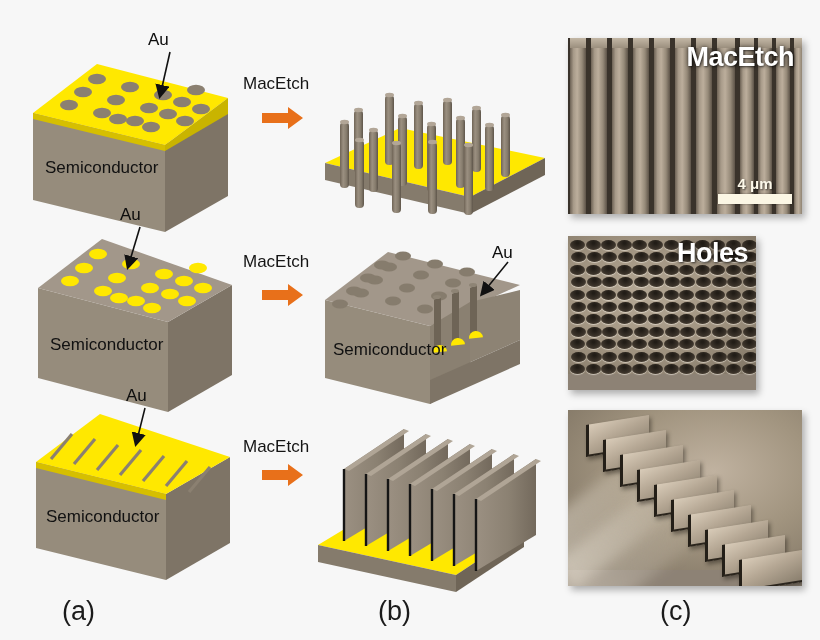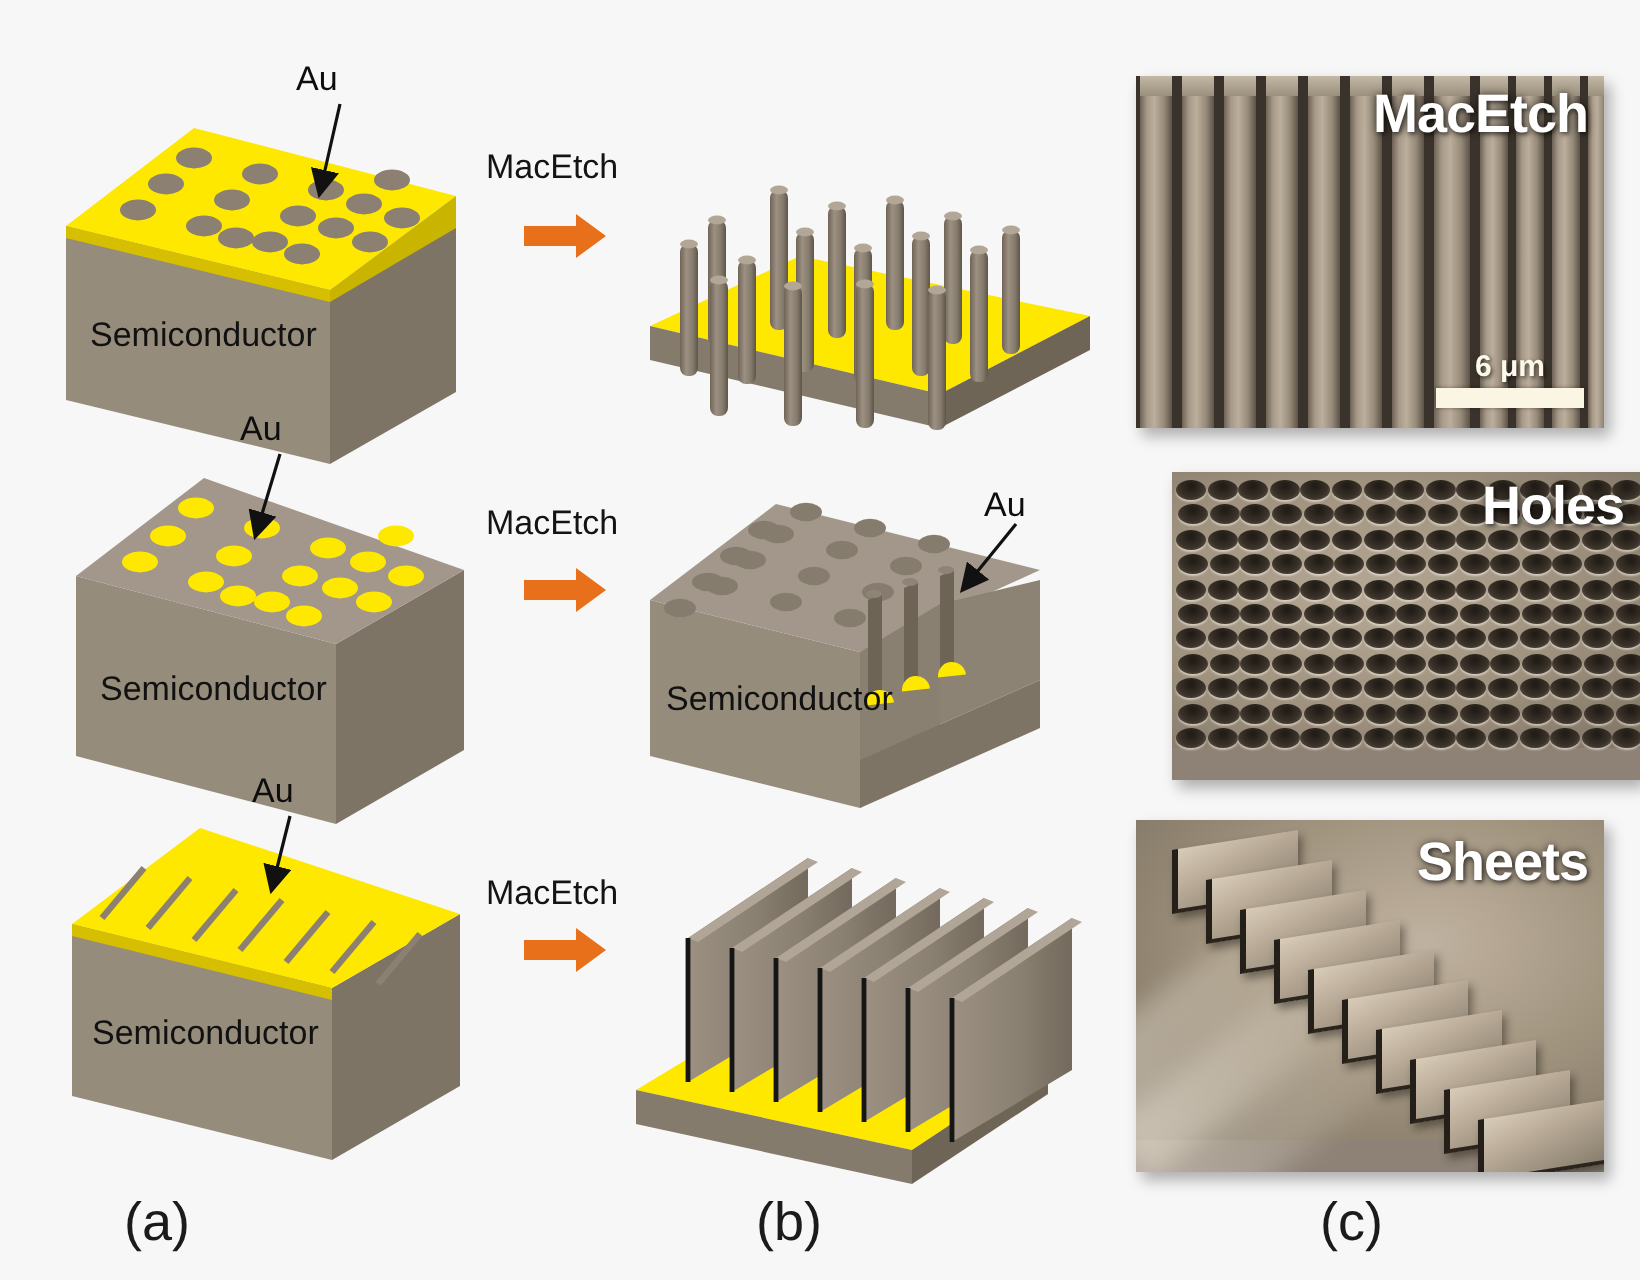--- a/index.html
+++ b/index.html
@@ -48,21 +48,21 @@
   #au4{left:492px;top:243px;}
 
   
   .sem{
     position:absolute;
     overflow:hidden;
     box-shadow:3px 4px 7px rgba(0,0,0,0.30);
     background:#8d8275;
   }
   #sem-pillars{left:568px;top:38px;width:234px;height:176px;}
-  #sem-holes{left:568px;top:236px;width:234px;height:154px;margin-left:18px;}
+  #sem-holes{left:568px;top:236px;width:188px;height:154px;}
   #sem-sheets{left:568px;top:410px;width:234px;height:176px;}
 
   .sem-inner{position:absolute;inset:0;}
   .sem-title{
     position:absolute;
     right:8px;
     top:4px;
     color:#ffffff;
     font-size:27px;
     font-weight:bold;
@@ -410,21 +410,21 @@
         <div class="pillar" style="left:128px;width:16px;"></div>
         <div class="pillar" style="left:149px;width:18px;"></div>
         <div class="pillar" style="left:172px;width:14px;"></div>
         <div class="pillar" style="left:190px;width:14px;"></div>
         <div class="pillar" style="left:208px;width:14px;"></div>
         <div class="pillar" style="left:226px;width:10px;"></div>
       </div>
     </div>
     <div class="sem-title">MacEtch</div>
     <div class="scalebar-wrap">
-      <div class="scalebar-text">6 μm</div>
+      <div class="scalebar-text">4 μm</div>
       <div class="scalebar-line"></div>
     </div>
   </div>
 
   <div class="sem" id="sem-holes">
     <div class="hole-field" id="hole-field">
         <div class="hole" style="left: 2px; top: 4px;"></div>
         <div class="hole" style="left: 17.6px; top: 4px;"></div>
         <div class="hole" style="left: 33.2px; top: 4px;"></div>
         <div class="hole" style="left: 48.8px; top: 4px;"></div>
@@ -601,20 +601,19 @@
         <div class="sheet-tooth" style="left: 35px; top: 25px;"></div>
         <div class="sheet-tooth" style="left: 52px; top: 40px;"></div>
         <div class="sheet-tooth" style="left: 69px; top: 55px;"></div>
         <div class="sheet-tooth" style="left: 86px; top: 70px;"></div>
         <div class="sheet-tooth" style="left: 103px; top: 85px;"></div>
         <div class="sheet-tooth" style="left: 120px; top: 100px;"></div>
         <div class="sheet-tooth" style="left: 137px; top: 115px;"></div>
         <div class="sheet-tooth" style="left: 154px; top: 130px;"></div>
         <div class="sheet-tooth" style="left: 171px; top: 145px;"></div>
       </div>
-    <div class="sem-title">Sheets</div>
   </div>
 
   <div class="caption" id="cap-a">(a)</div>
   <div class="caption" id="cap-b">(b)</div>
   <div class="caption" id="cap-c">(c)</div>
 
 </div>
 
 </body></html>

